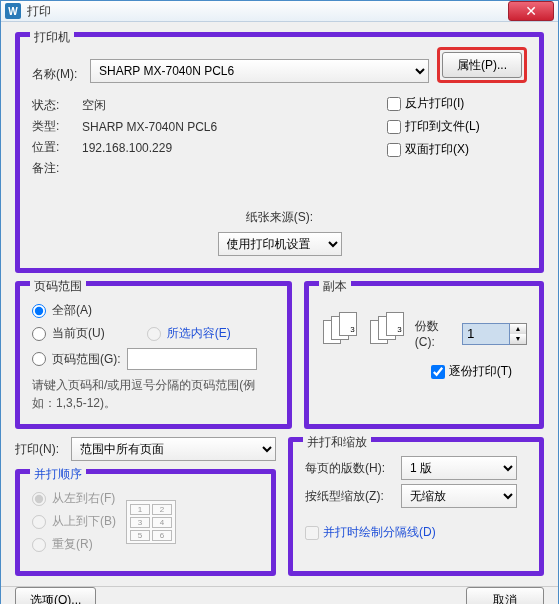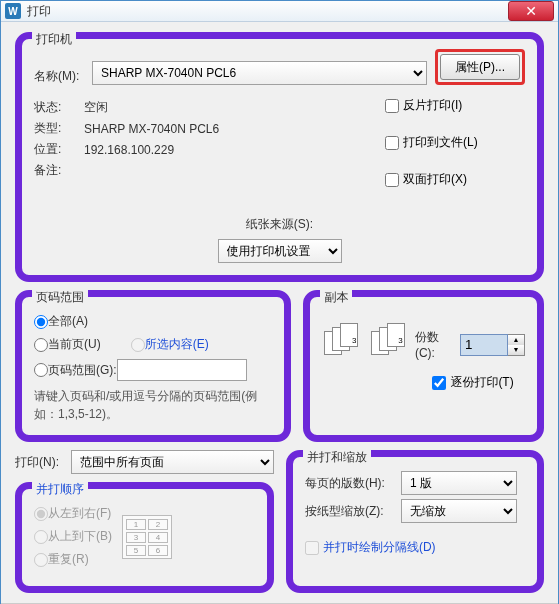--- a/index.html
+++ b/index.html
@@ -3,41 +3,41 @@
 <meta charset="utf-8">
 <style>
 * { box-sizing: border-box; margin: 0; padding: 0; }
 body { font-family: "Microsoft YaHei", "SimSun", Tahoma, sans-serif; font-size: 12px; background: #fff; }
 .window { width: 559px; height: 604px; border: 1px solid #4a8cc7; background: #f0f0f0; display: flex; flex-direction: column; }
 .titlebar { height: 28px; background: linear-gradient(#fdfdfd, #e8f0f7); display: flex; align-items: center; padding: 0 4px; border-bottom: 1px solid #c0d0e0; }
 .titlebar .icon { width: 16px; height: 16px; background: #2a7ab8; border-radius: 2px; display: flex; align-items: center; justify-content: center; color: #fff; font-size: 10px; font-weight: bold; margin-right: 6px; }
 .titlebar .title { flex: 1; color: #333; }
 .titlebar .close { width: 46px; height: 20px; background: linear-gradient(#e67, #c23); border: 1px solid #a02030; border-radius: 3px; color: #fff; display: flex; align-items: center; justify-content: center; font-size: 14px; cursor: pointer; }
 .content { flex: 1; padding: 10px 14px; display: flex; flex-direction: column; gap: 8px; }
-.group { border: 7px solid #6d28d9; border-radius: 14px; padding: 10px 12px 12px 12px; position: relative; background: #f0f0f0; }
+.group { border: 5px solid #6d28d9; border-radius: 3px; padding: 10px 12px 12px 12px; position: relative; background: #f0f0f0; }
 .group-title { position: absolute; top: -8px; left: 10px; background: #f0f0f0; padding: 0 4px; color: #333; }
 .row { display: flex; align-items: center; margin: 4px 0; }
 .lbl { color: #333; }
 .lbl.disabled { color: #1d4ed8; }
 .printer-top { display: flex; align-items: flex-end; gap: 8px; }
 .printer-top .select-wrap { flex: 1; }
 select { width: 100%; height: 24px; border: 1px solid #a0a0a0; background: linear-gradient(#fff,#eee); font-size: 12px; padding: 0 4px; }
 .btn { height: 26px; padding: 0 14px; border: 1px solid #888; background: linear-gradient(#fefefe,#e2e2e2); border-radius: 3px; cursor: pointer; font-size: 12px; }
 .highlight-box { border: 3px solid #e03030; border-radius: 4px; padding: 2px; }
 .printer-info { display: flex; margin-top: 10px; }
 .info-left { flex: 1; }
 .info-left .row .lbl:first-child { width: 50px; }
-.info-right { width: 140px; display: flex; flex-direction: column; gap: 20px; padding-top: 2px; }
+.info-right { width: 140px; display: flex; flex-direction: column; gap: 6px; padding-top: 2px; }
 .chk { display: flex; align-items: center; gap: 4px; }
 .chk input { width: 14px; height: 14px; }
 .paper-src { display: flex; justify-content: flex-end; align-items: center; gap: 6px; margin-top: 28px; flex-direction: column; }
 .paper-src select { width: 124px; }
 .mid-row { display: flex; gap: 12px; }
 .mid-row > .group { flex: 1; }
-.radio-row { display: flex; align-items: center; margin: 6px 0; }
+.radio-row { display: flex; align-items: center; gap: 6px; margin: 6px 0; }
 .radio-row input[type=radio] { width: 14px; height: 14px; }
 .text-input { height: 22px; border: 1px solid #a0a0a0; background: #fff; padding: 0 4px; font-size: 12px; }
 .text-input.short { width: 130px; }
 .hint { color: #555; margin-top: 6px; line-height: 1.5; }
 .copies-row { display: flex; align-items: center; gap: 6px; margin-top: 8px; }
 .spin { display: flex; }
 .spin input { width: 48px; height: 22px; border: 1px solid #7090c0; text-align: left; padding: 0 4px; background: #cde; }
 .spin .btns { display: flex; flex-direction: column; border: 1px solid #888; border-left: none; }
 .spin .btns div { width: 16px; height: 10px; background: linear-gradient(#fff,#ddd); font-size: 7px; display:flex; align-items:center; justify-content:center; cursor:pointer; }
 .collate-pic { display: inline-block; width: 40px; height: 36px; position: relative; }

